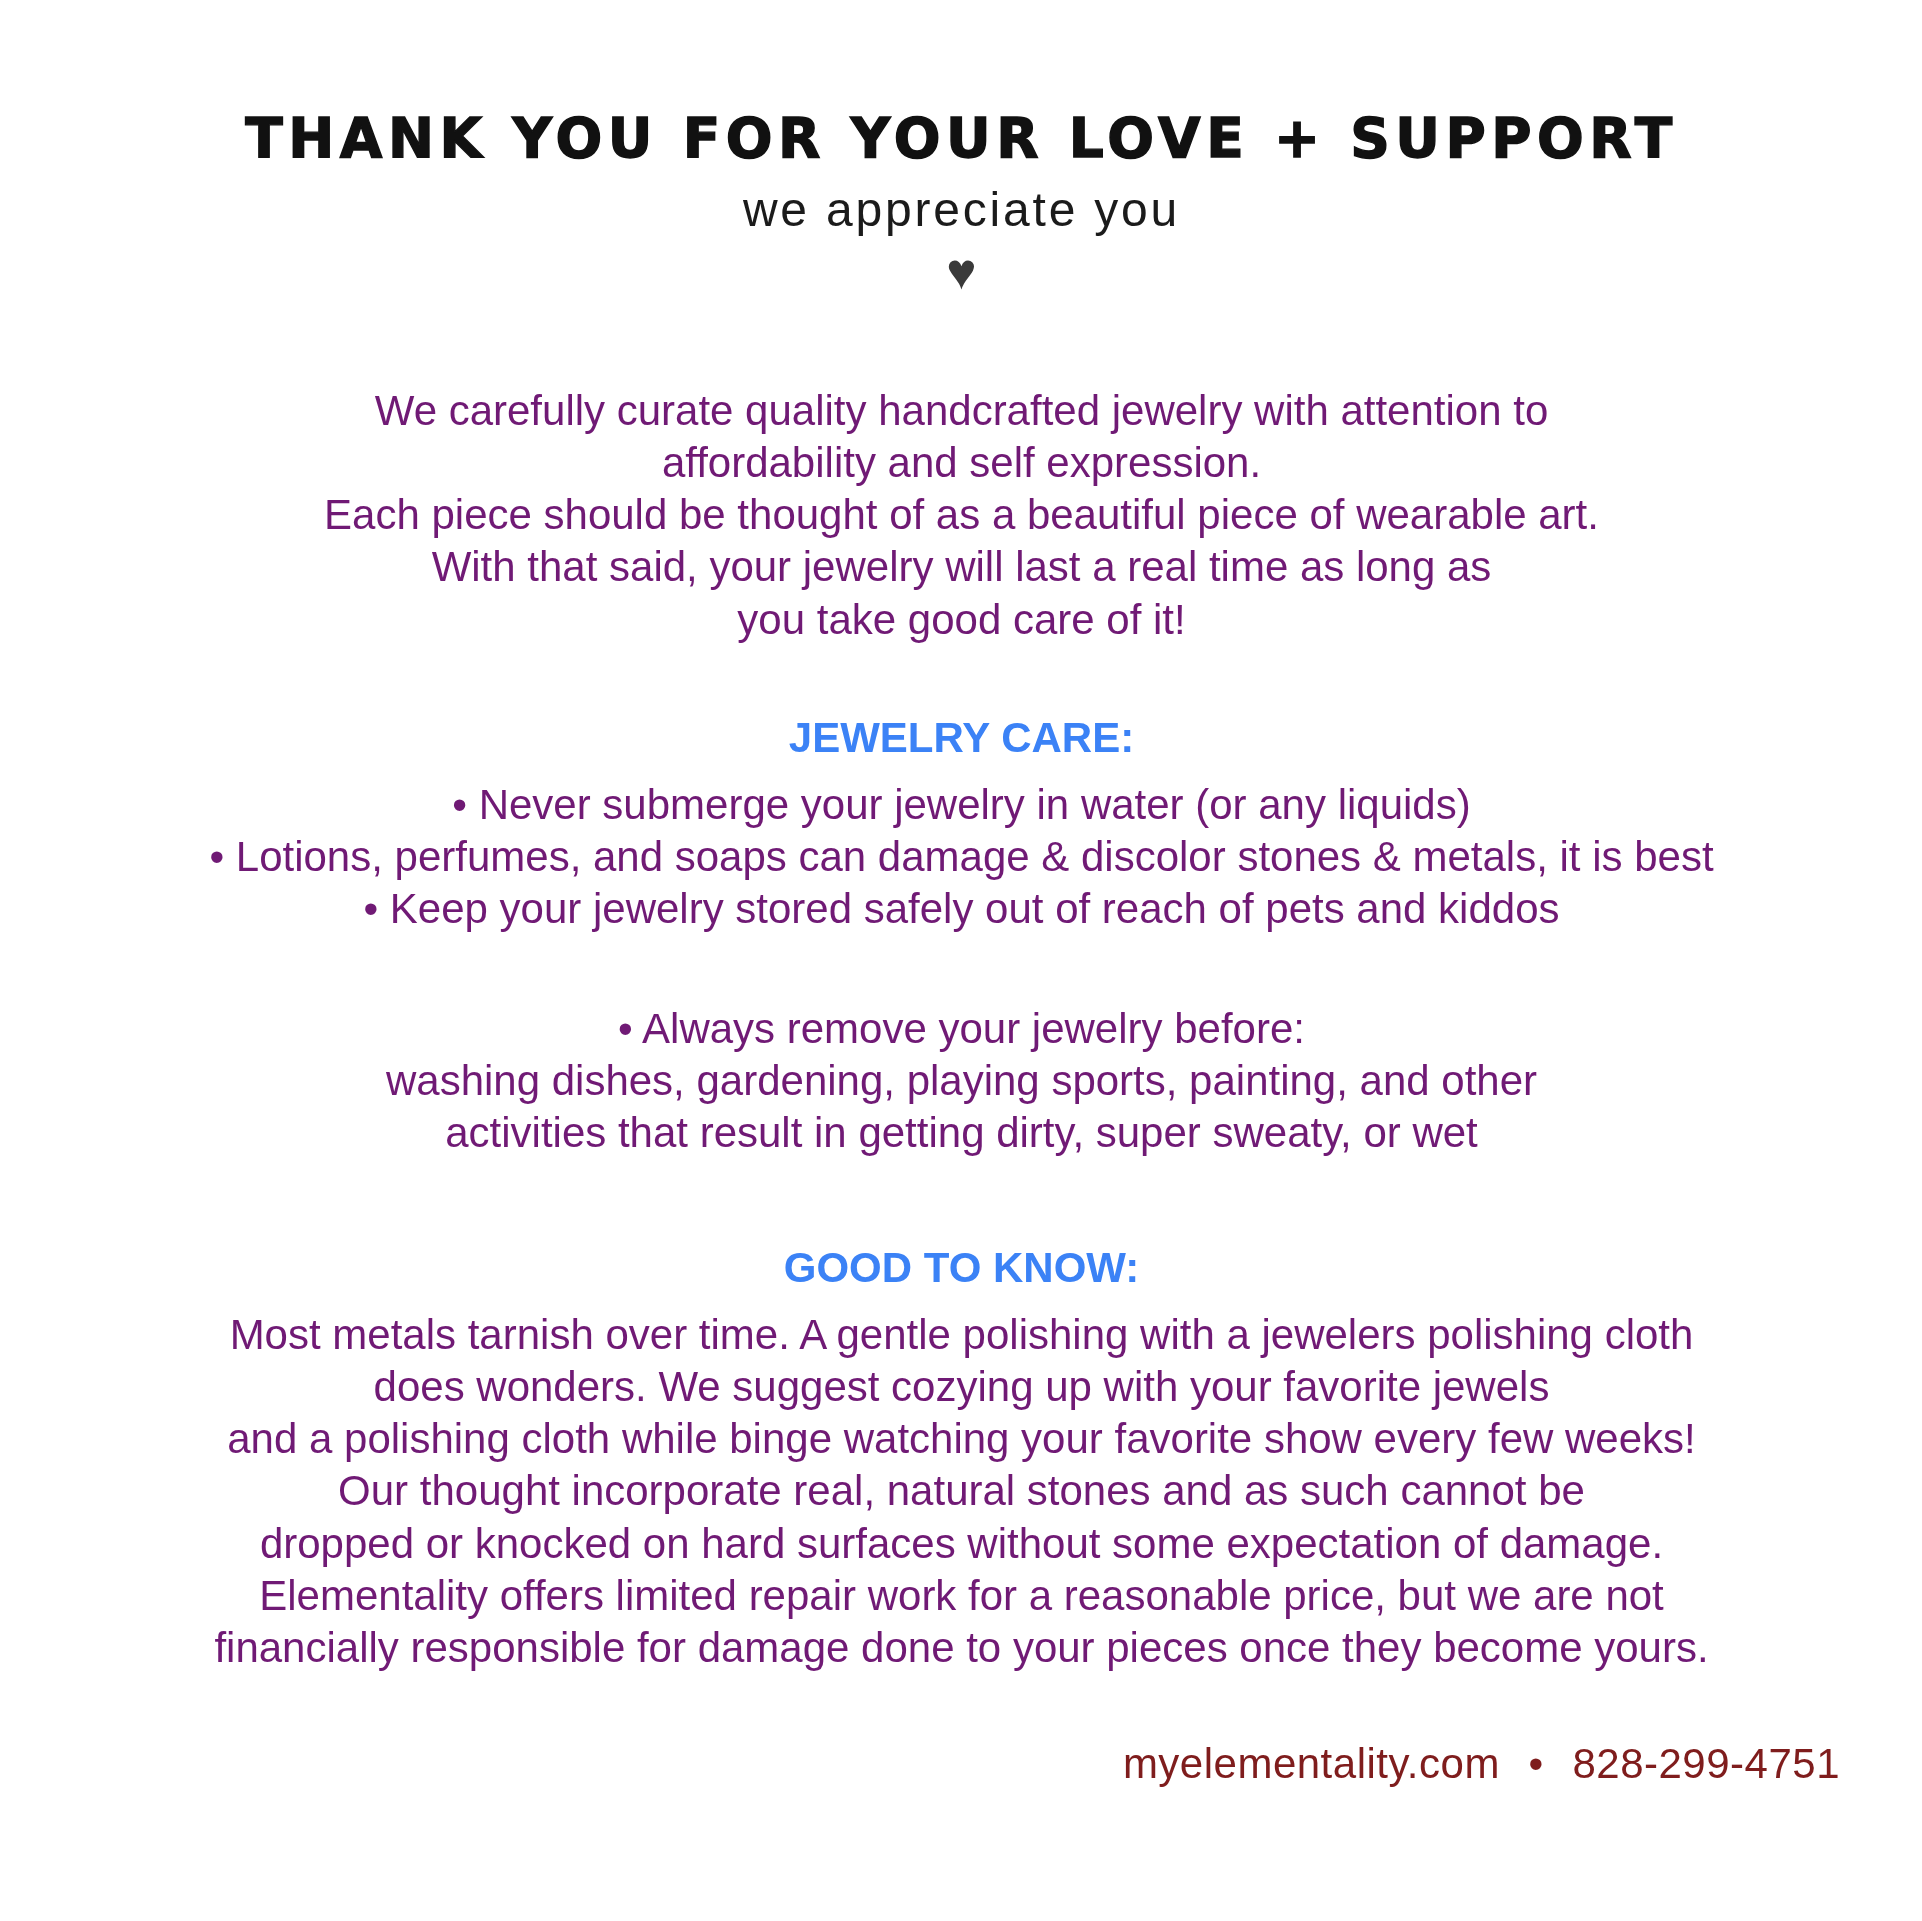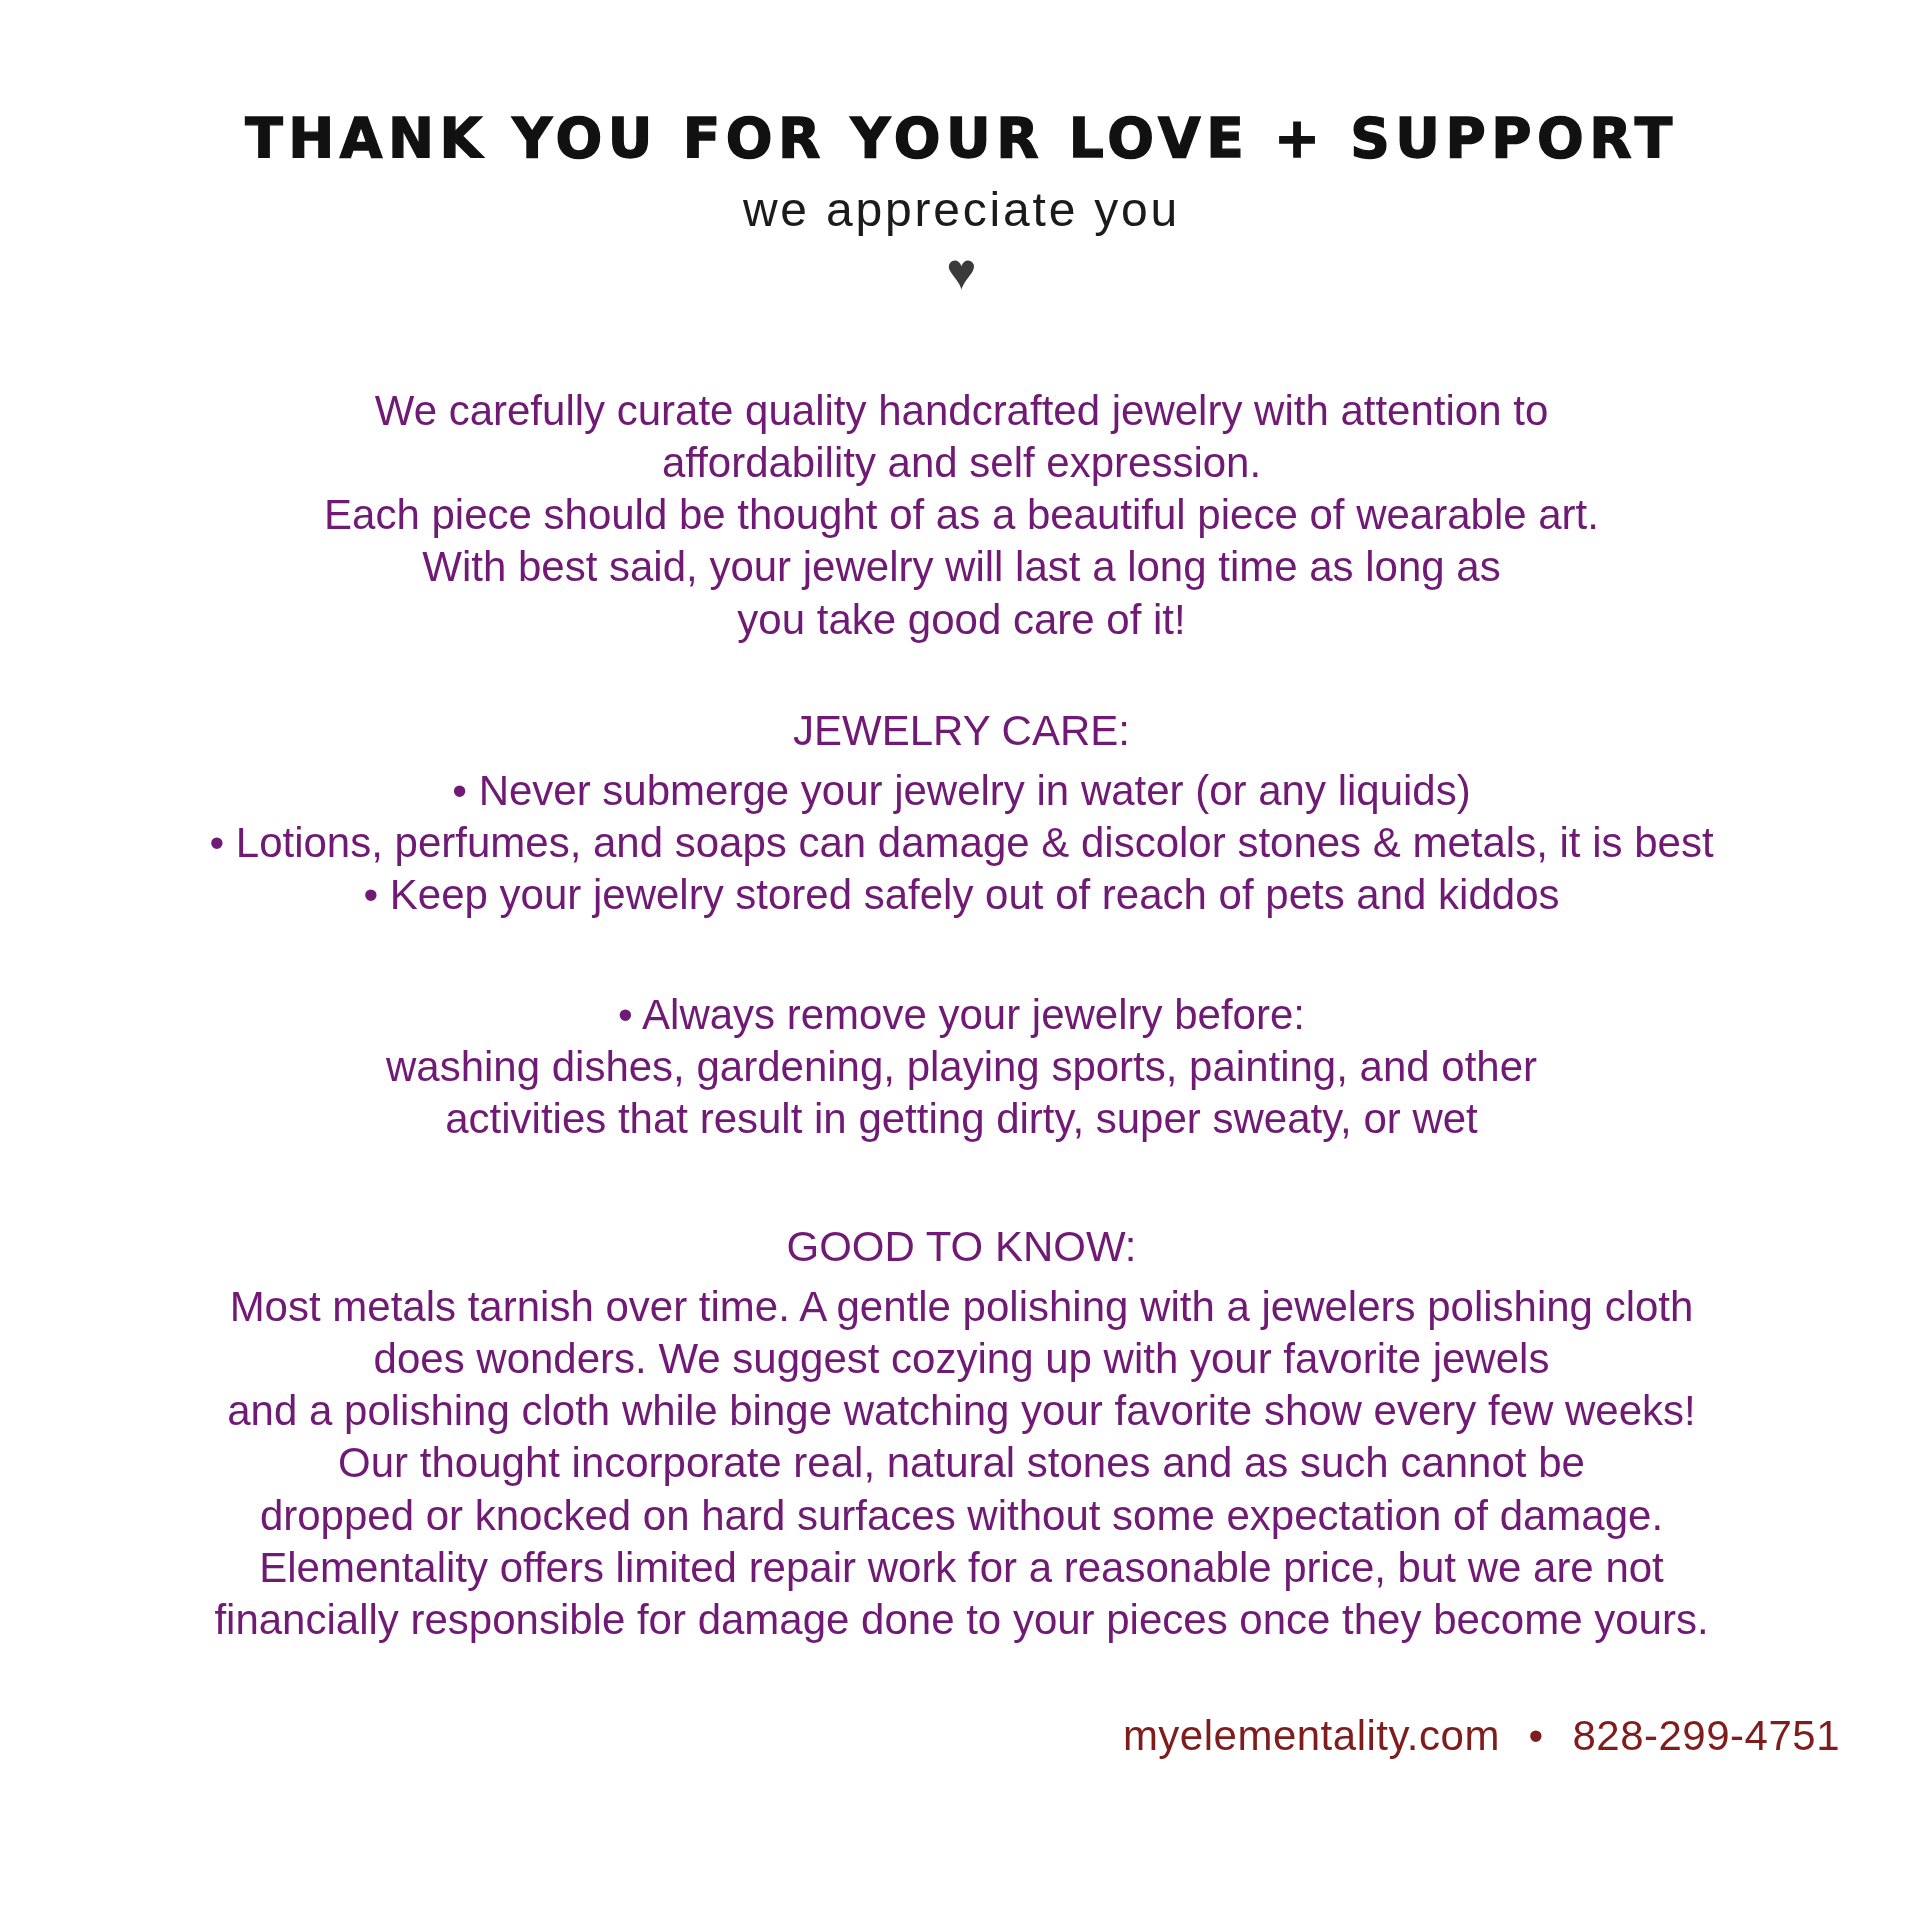--- a/index.html
+++ b/index.html
@@ -68,23 +68,24 @@
     color: #701a75;
     text-align: center;
     margin: 0;
   }
   .para .ln { display: block; white-space: nowrap; }
   .section-gap { height: 51px; }
   .section-gap.big { height: 68px; }
   .section-title {
     font-size: 42px;
     line-height: 1.24;
-    color: #701a75;
+    color: #3b82f6;
     text-align: center;
-    margin: 8px;
+    margin: 15px;
+    font-weight: bold;
   }
   .footer {
     margin-top: 66px;
     font-size: 42px;
     letter-spacing: 0.5px;
     color: #7f1d1d;
     text-align: right;
   }
 </style>
 </head>
@@ -95,21 +96,21 @@
   <div class="headline">THANK YOU FOR YOUR LOVE + SUPPORT</div>
   <div class="subhead">we  appreciate  you</div>
   <div class="heart">♥</div>
 
   <div class="body-block">
 
     <p class="para">
       <span class="ln">We carefully curate quality handcrafted jewelry with attention to</span>
       <span class="ln">affordability and self expression.</span>
       <span class="ln">Each piece should be thought of as a beautiful piece of wearable art.</span>
-      <span class="ln">With best said, your jewelry will last a long time as long as</span>
+      <span class="ln">With that said, your jewelry will last a real time as long as</span>
       <span class="ln">you take good care of it!</span>
     </p>
 
     <div class="section-gap"></div>
 
     <div class="section-title">JEWELRY CARE:</div>
     <p class="para">
       <span class="ln">• Never submerge your jewelry in water (or any liquids)</span>
       <span class="ln">• Lotions, perfumes, and soaps can damage &amp; discolor stones &amp; metals, it is best</span>
       <span class="ln">• Keep your jewelry stored safely out of reach of pets and kiddos</span>

